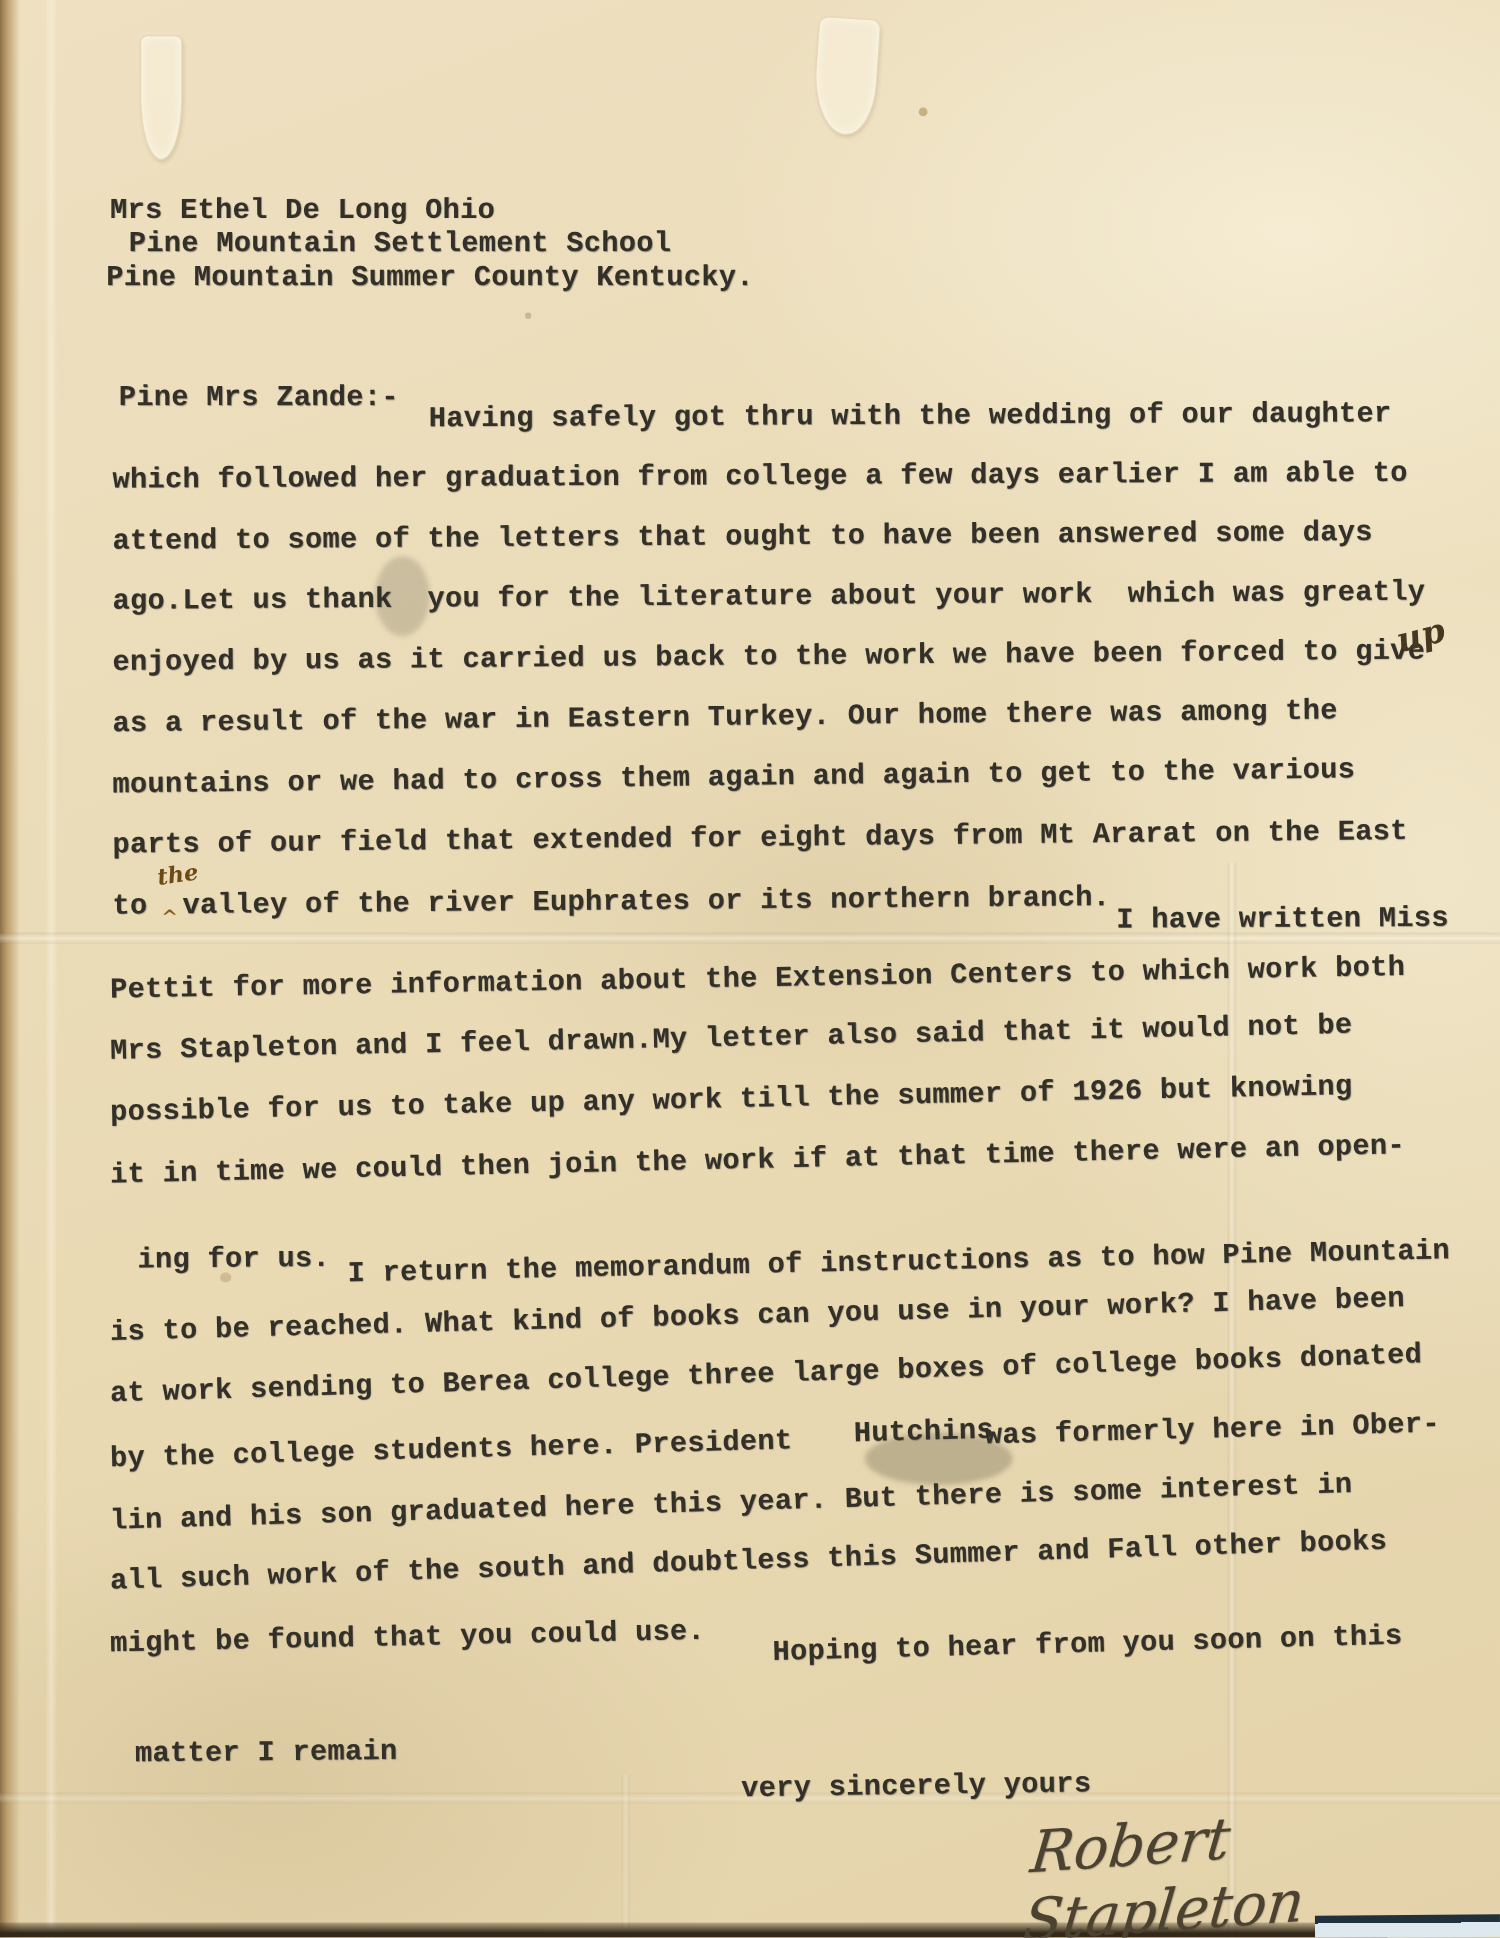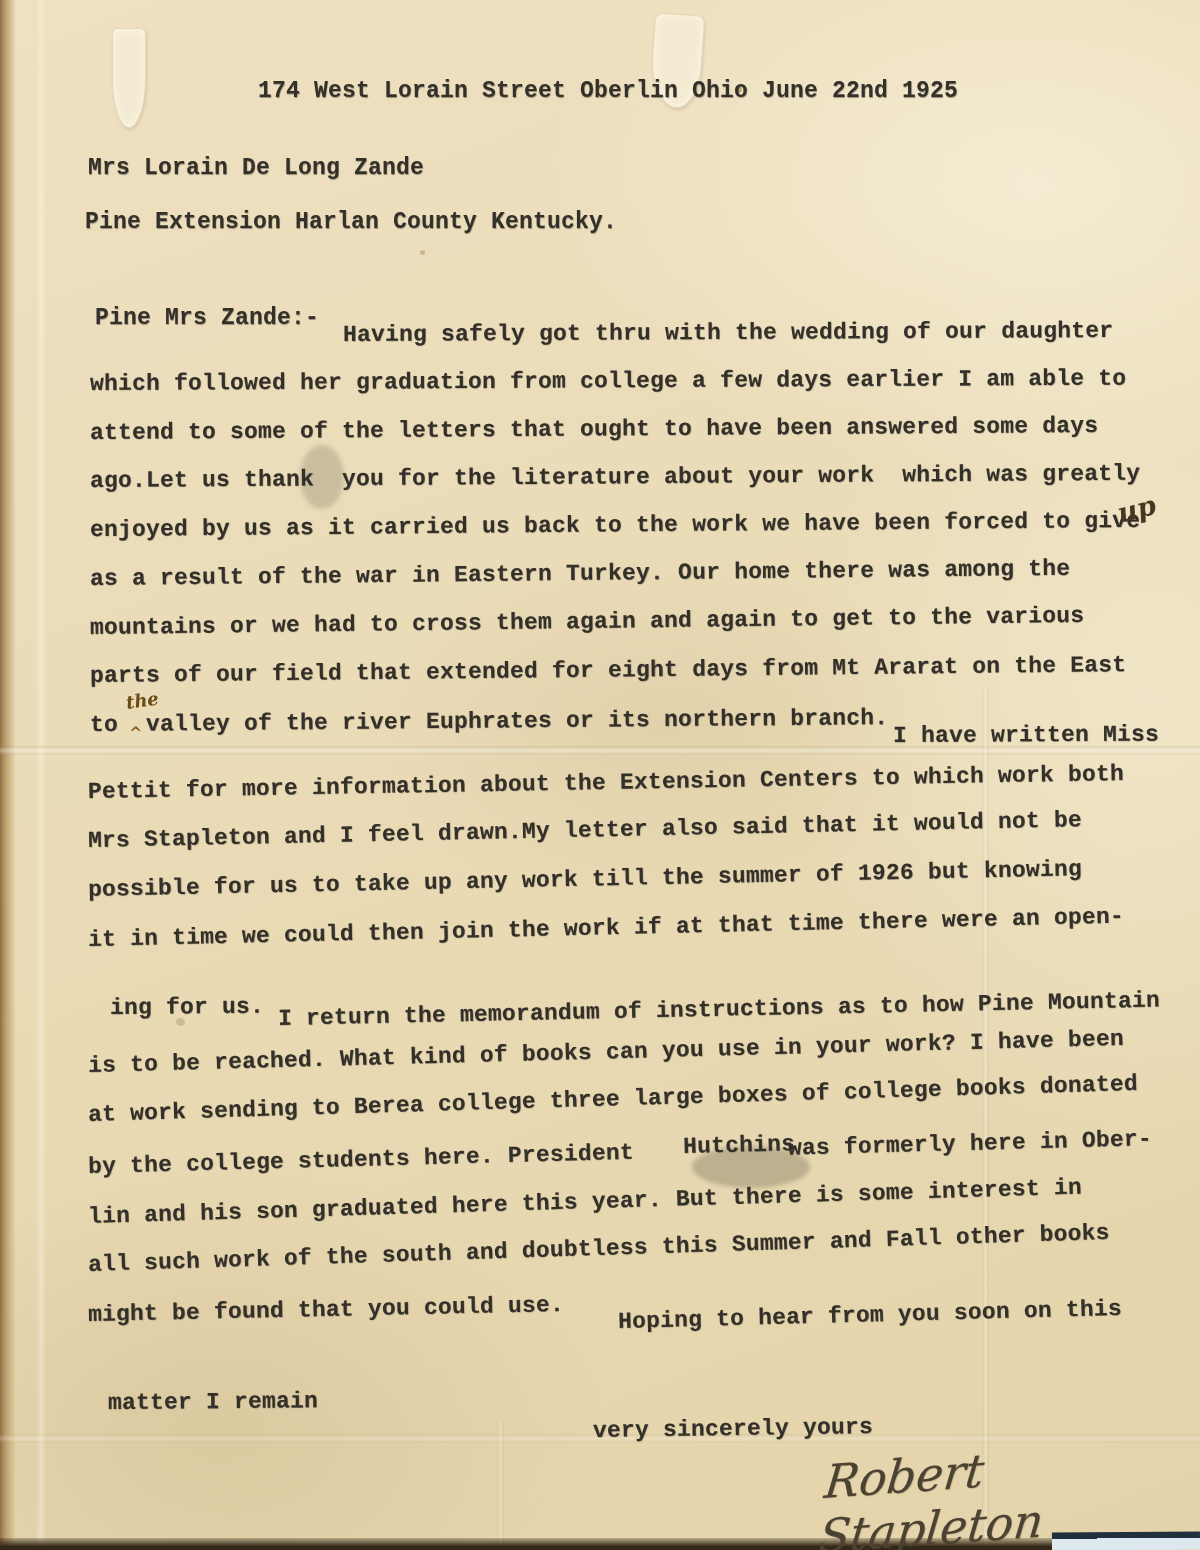--- a/index.html
+++ b/index.html
@@ -68,24 +68,24 @@
   <div class="tape" style="left:112px;top:28px;width:32px;height:98px;border-radius:6px 6px 50% 50%;"></div>
   <div class="tape" style="left:652px;top:14px;width:48px;height:92px;border-radius:8px 8px 45% 55%;transform:rotate(4deg);"></div>
   <div class="smudge" style="left:300px;top:445px;width:44px;height:64px;background:rgba(120,110,88,0.28);"></div>
   <div class="smudge" style="left:692px;top:1146px;width:118px;height:42px;background:rgba(100,92,72,0.32);"></div>
   <div class="stain" style="left:735px;top:86px;width:7px;height:7px;background:rgba(160,125,70,0.5);"></div>
   <div class="stain" style="left:176px;top:1018px;width:9px;height:8px;background:rgba(150,120,70,0.3);"></div>
   <div class="stain" style="left:420px;top:250px;width:5px;height:5px;background:rgba(140,110,65,0.35);"></div>
   <div class="edge-bottom"></div>
   <div class="corner-sliver"></div>
 
-  <div class="tline" style="left:258px;top:78px;">174 West Lorain Street Oberlin Ohio June 22nd 1925</div>
 
-  <div class="tline" style="left:88px;top:155px;">Mrs Lorain De Long Zande</div>
-  <div class="tline" style="left:85px;top:209px;">Pine Extension Harlan County Kentucky.</div>
+  <div class="tline" style="left:88px;top:155px;">Mrs Ethel De Long Ohio</div>
+  <div class="tline" style="left:103px;top:182px;">Pine Mountain Settlement School</div>
+  <div class="tline" style="left:85px;top:209px;">Pine Mountain Summer County Kentucky.</div>
 
   <div class="tline" style="left:95px;top:305px;">Pine Mrs Zande:-</div>
 
   <div id="body-lines">
       <div class="tline" style="left: 343px; top: 322px; transform: rotate(-0.3deg);">Having safely got thru with the wedding of our daughter</div>
       <div class="tline" style="left: 90px; top: 371px; transform: rotate(-0.3deg);">which followed her graduation from college a few days earlier I am able to</div>
       <div class="tline" style="left: 90px; top: 420px; transform: rotate(-0.4deg);">attend to some of the letters that ought to have been answered some days</div>
       <div class="tline" style="left: 90px; top: 468px; transform: rotate(-0.4deg);">ago.Let us thank  you for the literature about your work  which was greatly</div>
       <div class="tline" style="left: 90px; top: 517px; transform: rotate(-0.5deg);">enjoyed by us as it carried us back to the work we have been forced to give</div>
       <div class="tline" style="left: 90px; top: 566px; transform: rotate(-0.6deg);">as a result of the war in Eastern Turkey. Our home there was among the</div>

